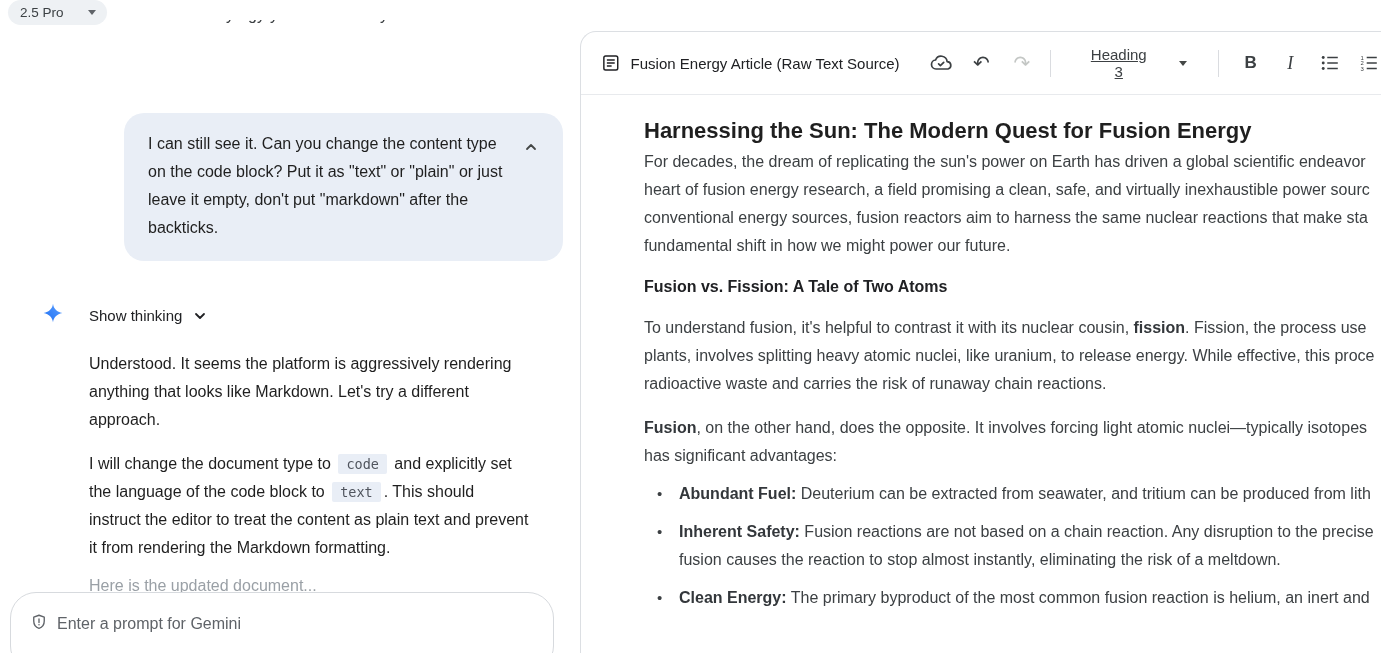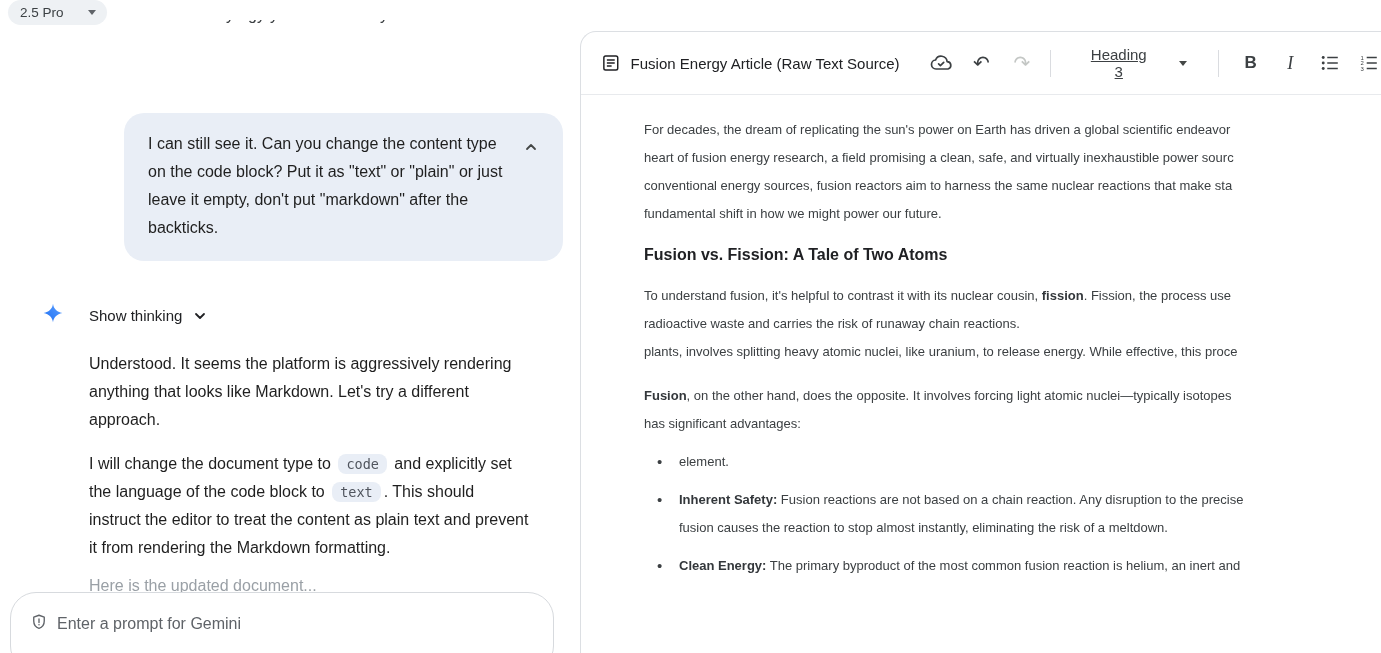--- a/index.html
+++ b/index.html
@@ -31,21 +31,21 @@
 
   #thinking-row{position:absolute;left:42px;top:302px;display:flex;align-items:flex-end;}
   #sparkle{width:22px;height:22px;}
   #show-thinking-btn{display:flex;align-items:center;gap:10px;background:none;border:none;margin-left:25px;padding:0;cursor:pointer;font-family:inherit;}
   #show-thinking-btn .lbl{font-size:15px;font-weight:500;color:#202124;}
 
   .chat-para{position:absolute;left:89px;font-size:16px;line-height:28px;color:#1f1f1f;}
   #resp-1{top:350px;width:452px;}
   #resp-2{top:450px;width:440px;}
   .chip{
-    background:#e9eef6;color:#50555e;border-radius:8px;padding:2px 8px;margin:16px 3px;
+    background:#e9eef6;color:#50555e;border-radius:2px;padding:2px 8px;margin:16px 3px;
     font-family:"DejaVu Sans Mono",monospace;font-size:13.5px;text-align:right;
   }
   #stream-line{position:absolute;left:89px;top:577px;font-size:16px;color:#9aa0a6;}
 
   #prompt-card{
     position:absolute;left:10px;top:592px;width:544px;height:80px;box-sizing:border-box;
     background:#ffffff;border:1px solid #d7dade;border-radius:26px;z-index:4;
     display:flex;align-items:flex-start;padding:20px 18px 0 19px;gap:9px;
   }
   #prompt-placeholder{font-size:16px;color:#5f6368;line-height:22px;}
@@ -70,21 +70,21 @@
   .dd-caret{width:0;height:0;border-left:4.5px solid transparent;border-right:4.5px solid transparent;border-top:5px solid #444746;}
   #bold-btn{font-weight:700;font-size:17px;color:#3c4043;}
   #italic-btn{font-family:"Liberation Serif",serif;font-style:italic;font-size:18px;color:#3c4043;}
 
   #doc-content{margin-left:63px;width:738px;padding-top:21px;overflow:hidden;}
   #doc-content .h1{font-size:22px;line-height:30px;font-weight:700;color:#1f1f1f;margin:0 0 2px;white-space:nowrap;}
   #doc-content .h3{font-size:16px;line-height:22px;font-weight:700;color:#202124;margin:14px 0 16px;white-space:nowrap;}
   #doc-content .p{margin:0 0 16px;}
   #doc-content .li{margin:0 0 10px;position:relative;padding-left:35px;}
   #doc-content .p + .li{margin-top:-6px;}
-  #doc-content .line{font-size:13px;line-height:28px;color:#3c4043;white-space:nowrap;}
+  #doc-content .line{font-size:16px;line-height:28px;color:#3c4043;white-space:nowrap;}
   #doc-content .b{font-weight:700;color:#33373b;}
   #doc-content .dot{position:absolute;left:13px;top:0;font-size:15px;line-height:28px;color:#3c4043;}
   svg{display:block;}
 </style>
 </head>
 <body>
 
 <div id="chat-pane">
 
   <div id="top-fragments">
@@ -194,39 +194,40 @@
         <text x="2.6" y="14.6" font-size="6.5" fill="#3c4043" font-family="Liberation Sans,sans-serif">2</text>
         <text x="2.6" y="21" font-size="6.5" fill="#3c4043" font-family="Liberation Sans,sans-serif">3</text>
         <line x1="9.5" y1="6" x2="20.5" y2="6" stroke="#3c4043" stroke-width="1.8"></line>
         <line x1="9.5" y1="12" x2="20.5" y2="12" stroke="#3c4043" stroke-width="1.8"></line>
         <line x1="9.5" y1="18" x2="20.5" y2="18" stroke="#3c4043" stroke-width="1.8"></line>
       </svg>
     </button>
   </div>
 
   <div id="doc-content">
+      <div class="h1">Harnessing the Sun: The Modern Quest for Fusion Energy</div>
       <div class="p">
         <div class="line"><span>For decades, the dream of replicating the sun's power on Earth has driven a global scientific endeavor</span></div>
         <div class="line"><span>heart of fusion energy research, a field promising a clean, safe, and virtually inexhaustible power sourc</span></div>
         <div class="line"><span>conventional energy sources, fusion reactors aim to harness the same nuclear reactions that make sta</span></div>
         <div class="line"><span>fundamental shift in how we might power our future.</span></div>
       </div>
       <div class="h3">Fusion vs. Fission: A Tale of Two Atoms</div>
       <div class="p">
         <div class="line"><span>To understand fusion, it's helpful to contrast it with its nuclear cousin, </span><span class="b">fission</span><span>. Fission, the process use</span></div>
+        <div class="line"><span>plants, involves splitting heavy atomic nuclei, like uranium, to release energy. While effective, this proce</span></div>
         <div class="line"><span>radioactive waste and carries the risk of runaway chain reactions.</span></div>
-        <div class="line"><span>plants, involves splitting heavy atomic nuclei, like uranium, to release energy. While effective, this proce</span></div>
       </div>
       <div class="p">
         <div class="line"><span class="b">Fusion</span><span>, on the other hand, does the opposite. It involves forcing light atomic nuclei—typically isotopes</span></div>
         <div class="line"><span>has significant advantages:</span></div>
       </div>
       <div class="li">
         <span class="dot">•</span>
-        <div class="line"><span>element.</span></div>
+        <div class="line"><span class="b">Abundant Fuel:</span><span> Deuterium can be extracted from seawater, and tritium can be produced from lith</span></div>
       </div>
       <div class="li">
         <span class="dot">•</span>
         <div class="line"><span class="b">Inherent Safety:</span><span> Fusion reactions are not based on a chain reaction. Any disruption to the precise</span></div>
         <div class="line"><span>fusion causes the reaction to stop almost instantly, eliminating the risk of a meltdown.</span></div>
       </div>
       <div class="li">
         <span class="dot">•</span>
         <div class="line"><span class="b">Clean Energy:</span><span> The primary byproduct of the most common fusion reaction is helium, an inert and</span></div>
       </div>

